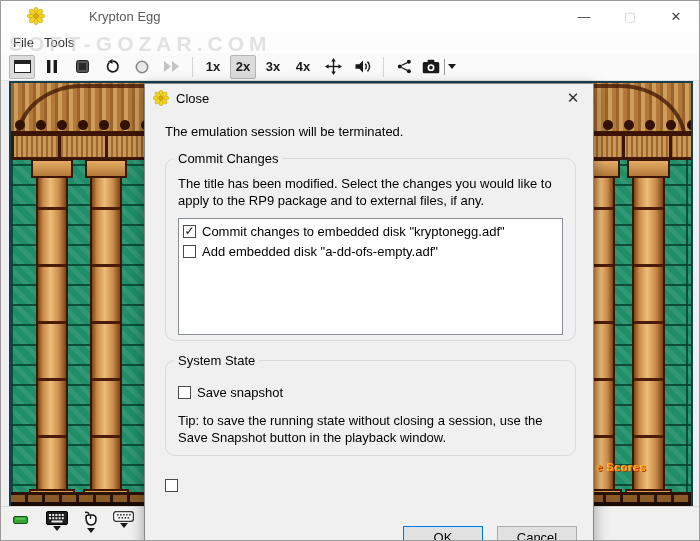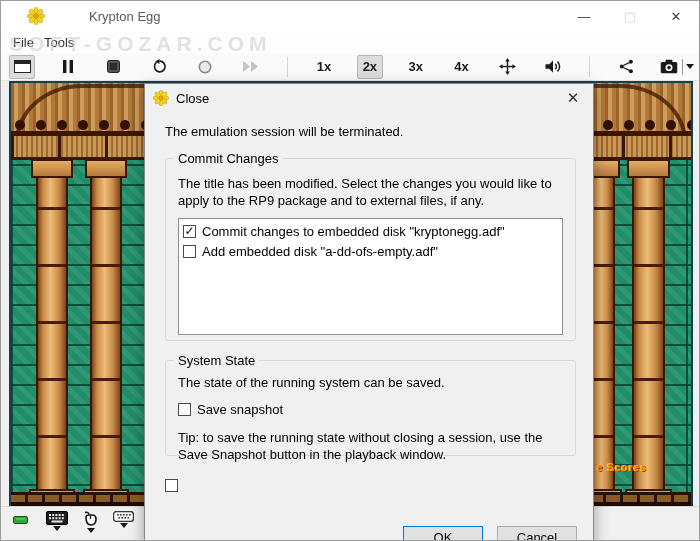--- a/index.html
+++ b/index.html
@@ -21,21 +21,21 @@
 
   
   .menubar { position:absolute; left:0; top:30px; right:0; height:22px; background:#fdfdfd;
              display:flex; align-items:center; padding-left:10px; }
   .menu-item { font-size:13px; color:#333; padding:2px 8px 2px 2px; }
   .watermark { position:absolute; left:8px; top:31px; width:440px; font-size:21px; font-weight:bold;
                letter-spacing:5px; color:rgba(200,200,200,0.5); pointer-events:none; z-index:5; }
 
   
   .toolbar { position:absolute; left:0; top:52px; right:0; height:28px; background:#fafafa;
-             border-bottom:1px solid #e3e3e3; display:flex; align-items:center; padding-left:8px;justify-content:space-between; }
+             border-bottom:1px solid #e3e3e3; display:flex; align-items:center; padding-left:8px; }
   .tbtn { height:24px; min-width:26px; display:flex; align-items:center; justify-content:center;
           margin-right:4px; border:1px solid transparent; border-radius:2px; font-size:13px;
           font-weight:bold; color:#1a1a1a; }
   .tbtn.pressed { background:#dcdcdc; border-color:#b5b5b5; }
   .tbtn.disabled { color:#c0c0c0; }
   .tsep { width:1px; height:20px; background:#d5d5d5; margin:0 7px 0 3px; }
   .tbtn svg { display:block; }
   .caret { width:0; height:0; border-left:4px solid transparent; border-right:4px solid transparent;
            border-top:5px solid #1a1a1a; margin-left:3px; }
   .caret-bar { width:1px; height:16px; background:#9a9a9a; margin-left:4px; }
@@ -86,21 +86,21 @@
             border:1px solid #8a8a8a; box-shadow:0 4px 14px rgba(0,0,0,.35); z-index:10; }
   .dlg-titlebar { position:relative; height:28px; display:flex; align-items:center; }
   .dlg-icon { width:16px; height:16px; margin-left:8px; }
   .dlg-title { margin-left:7px; font-size:13px; color:#000; }
   .dlg-close { position:absolute; right:10px; top:5px; width:20px; height:18px; display:flex;
                align-items:center; justify-content:center; font-size:15px; color:#333; }
   .dlg-body { position:absolute; left:0; top:28px; right:0; bottom:0; padding:10px 17px 0 20px;
               font-size:13px; color:#000; }
   .dlg-intro { margin-top:2px; }
 
-  .groupbox { position:relative; border:1px solid #d9d9d9; border-radius:3px; margin-top:19px;
+  .groupbox { position:relative; border:1px solid #d9d9d9; border-radius:10px; margin-top:19px;
               padding:16px 12px 18px 12px; }
   .groupbox-label { position:absolute; top:-8px; left:8px; background:#f0f0f0; padding:0 4px;
               font-size:13px; color:#000; }
   .grp-desc { line-height:17px; }
 
   .listbox { margin-top:9px; height:117px; background:#fff; border:1px solid #8a8f98;
              padding:2px 4px; overflow:hidden; }
   .chk-row { display:flex; align-items:center; height:20px; }
   .checkbox { width:13px; height:13px; background:#fff; border:1px solid #4a4a4a; flex:0 0 13px;
               display:flex; align-items:center; justify-content:center;
@@ -291,21 +291,20 @@
             <span class="checkbox">
                 <span class="mark">✓</span>
               </span>
             <span class="chk-label">Add embedded disk "a-dd-ofs-empty.adf"</span>
           </div>
         </div>
       </div>
 
       <div class="groupbox" style="height:96px; padding-top:12px;">
         <span class="groupbox-label">System State</span>
-        <div class="sys-desc">The state of the running system can be saved.</div>
         <div class="chk-row sys-chk">
           <span class="checkbox">
               <span class="mark">✓</span>
             </span>
           <span class="chk-label">Save snapshot</span>
         </div>
         <div class="sys-tip">Tip: to save the running state without closing a session, use the Save Snapshot button in the playback window.</div>
       </div>
 
       <div class="chk-row quick-row">

